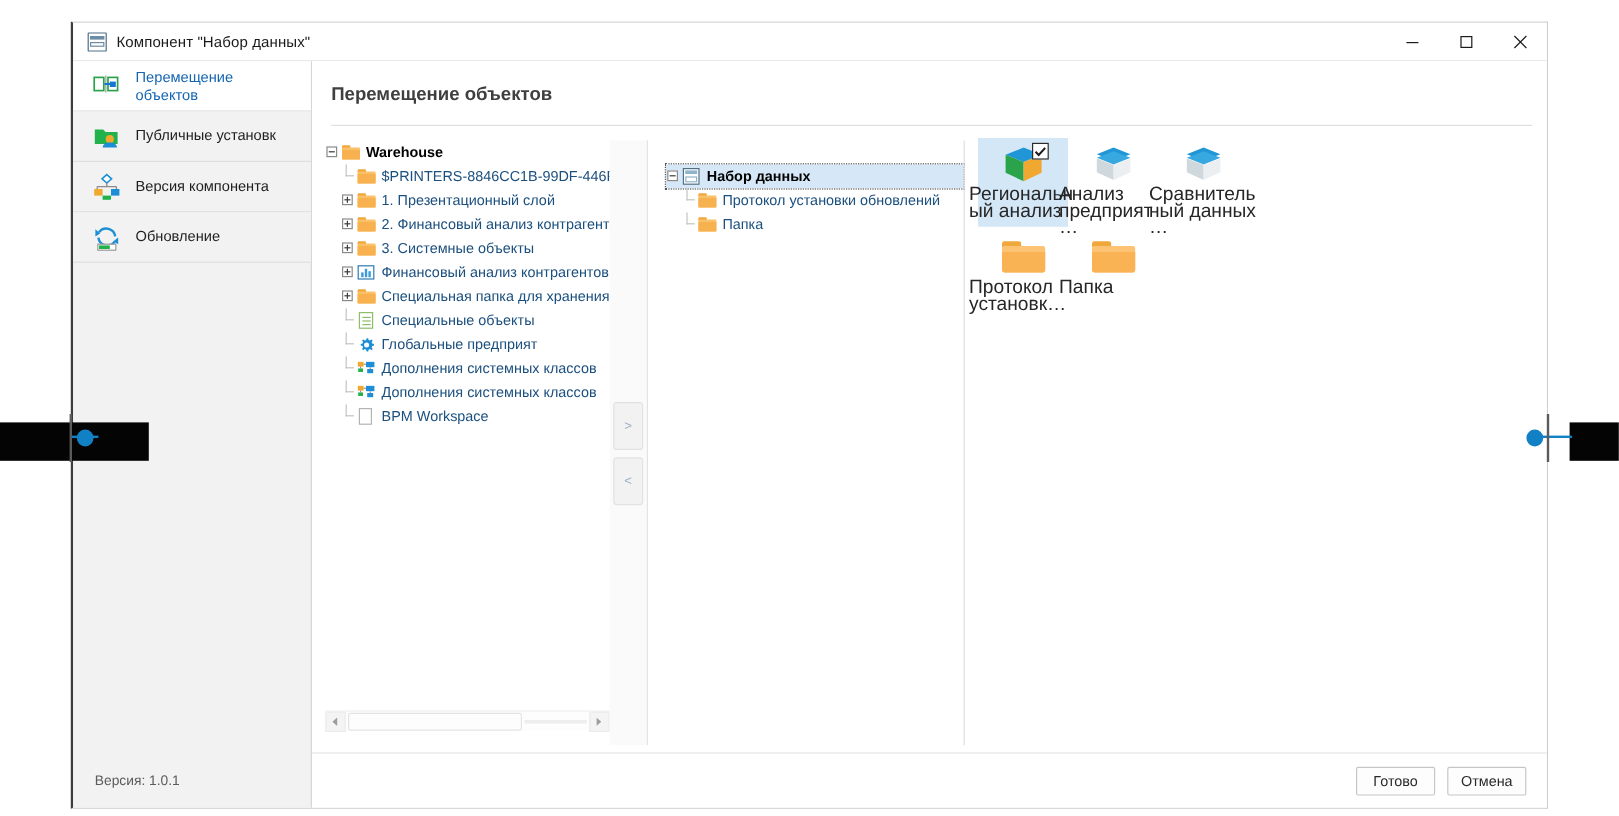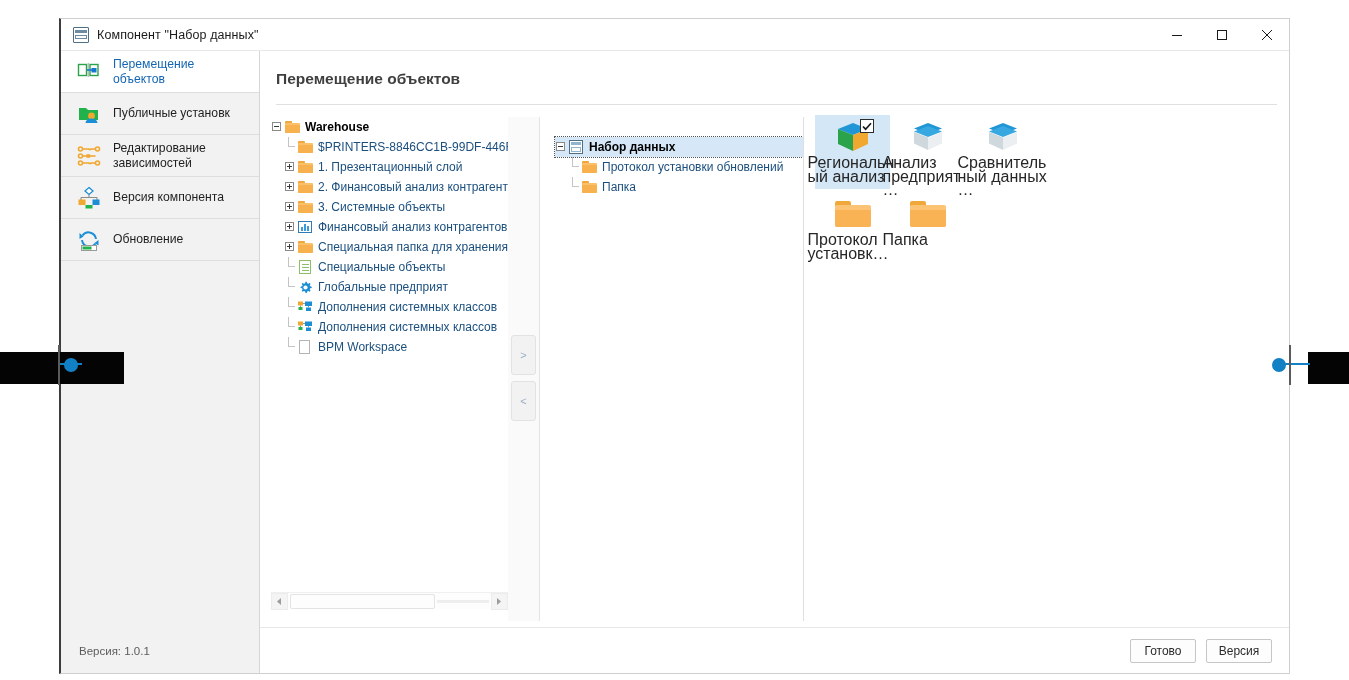--- a/index.html
+++ b/index.html
@@ -340,39 +340,20 @@
         <span class="side-ico">
           <svg width="24" height="24" viewBox="0 0 24 24">
             <path d="M2 6 h7 l2 2 h10 v10 H2 Z" fill="#21b24b"></path>
             <circle cx="14.5" cy="14" r="3.4" fill="#f0a830"></circle>
             <path d="M8.5 21 a6 4.5 0 0 1 12 0 Z" fill="#1b8ed6"></path>
           </svg>
         </span>
         <span class="side-label">Публичные установк</span>
       </div>
 
-      <div class="side-item">
-        <span class="side-ico">
-          <svg width="24" height="24" viewBox="0 0 24 24">
-            <g fill="none" stroke="#f0a830" stroke-width="1.6">
-              <circle cx="3.5" cy="5" r="2"></circle>
-                <circle cx="3.5" cy="12" r="2"></circle>
-                <circle cx="3.5" cy="19" r="2"></circle>
-              <circle cx="20.5" cy="5" r="2"></circle>
-                <circle cx="20.5" cy="19" r="2"></circle>
-              <path d="M5.5 5 h6 a3 3 0 0 0 3 -0 h4"></path>
-              <path d="M5.5 12 h13"></path>
-              <path d="M5.5 19 h6 a3 3 0 0 0 3 0 h4"></path>
-            </g>
-            <rect x="9.5" y="10.2" width="3.6" height="3.6" fill="#f0a830"></rect>
-          </svg>
-        </span>
-        <span class="side-label" style="white-space:pre-line">Редактирование
-зависимостей</span>
-      </div>
 
       <div class="side-item">
         <span class="side-ico">
           <svg width="24" height="24" viewBox="0 0 24 24">
             <path d="M12 1.5 L16 5 L12 8.5 L8 5 Z" fill="#fff" stroke="#1b8ed6" stroke-width="1.3"></path>
             <path d="M12 8.5 v3 M4 11.5 h16 M4 11.5 v3 M20 11.5 v3" stroke="#8c8c8c" stroke-width="1.1" fill="none"></path>
             <rect x="1.5" y="13.5" width="7" height="5.5" fill="#f0a830"></rect>
             <rect x="15.5" y="13.5" width="7" height="5.5" fill="#1b8ed6"></rect>
             <rect x="8.5" y="19" width="7" height="3.5" fill="#21b24b"></rect>
           </svg>
@@ -714,18 +695,18 @@
                 <span class="bd2"></span>
             </span>
             <span class="glabel">Папка</span>
           </div>
 
         </div>
       </div>
 
       <div id="footer">
         <button class="fbtn">Готово</button>
-        <button class="fbtn">Версия</button>
+        <button class="fbtn">Отмена</button>
       </div>
 
     </div>
   </div>
 </div>
 
 </body></html>

